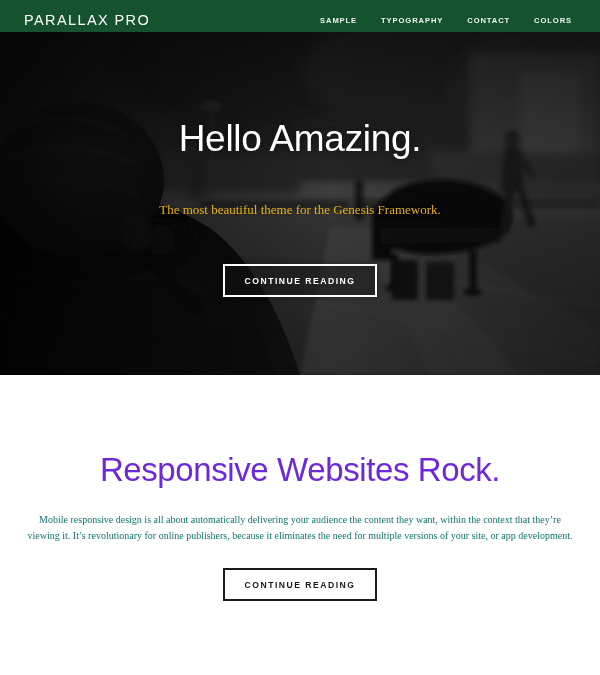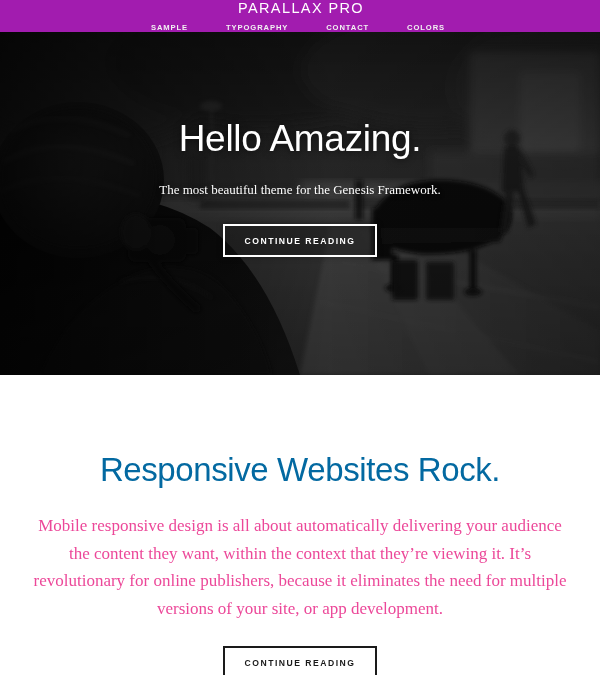--- a/index.html
+++ b/index.html
@@ -17,40 +17,39 @@
     width: 600px;
     height: 675px;
     background: #ffffff;
   }
 
   
   .site-header {
     position: relative;
     z-index: 30;
     height: 32px;
-    background: #a21caf;
+    background: #14532d;
     display: flex;
     align-items: center;
     justify-content: space-between;
-    padding: 0 22px 0 24px;
-    flex-direction: column;
+    padding: 8px 22px 0 24px;
   }
 
   .site-title {
     color: #ffffff;
     font-size: 14.5px;
     letter-spacing: 1.4px;
     font-weight: 400;
     white-space: nowrap;
   }
 
   .nav {
     display: flex;
     align-items: center;
-    gap: 38px;
+    gap: 24px;
     padding-right: 6px;
     justify-content: space-between;
   }
 
   .nav-item {
     color: #f2f2f2;
     font-size: 7.6px;
     letter-spacing: 0.9px;
     font-weight: 700;
     white-space: nowrap;
@@ -86,35 +85,36 @@
   .hero-inner {
     position: absolute;
     left: 0; right: 0;
     top: 0;
     height: 343px;
     display: flex;
     flex-direction: column;
     align-items: center;
     text-align: center;
     padding-top: 88px;
+    gap: 20px;
   }
 
   .hero-title {
     color: #ffffff;
     font-size: 37px;
     font-weight: 400;
     letter-spacing: -0.3px;
     line-height: 1;
     text-shadow: 0 1px 7px rgba(0,0,0,0.55);
   }
 
   .hero-sub {
     margin-top: 23px;
     font-family: "Liberation Serif", serif;
-    color: #ffffff;
+    color: #eab308;
     font-size: 13px;
     line-height: 1.52;
     text-shadow: 0 1px 5px rgba(0,0,0,0.6);
   }
 
   .btn-hero {
     margin-top: 24px;
     display: inline-block;
     border: 2px solid #ffffff;
     background: rgba(20,20,20,0.40);
@@ -128,33 +128,33 @@
   }
 
   
   .content {
     padding-top: 78px;
     text-align: center;
     background: #ffffff;
   }
 
   .content-title {
-    color: #0369a1;
+    color: #6d28d9;
     font-size: 33px;
     font-weight: 500;
     letter-spacing: -0.4px;
     line-height: 1;
   }
 
   .content-body {
     margin: 26px auto 0;
     width: 546px;
     font-family: "Liberation Serif", serif;
-    color: #ec4899;
-    font-size: 17px;
+    color: #0f766e;
+    font-size: 10px;
     line-height: 1.62;
   }
 
   .btn-dark {
     margin-top: 24px;
     display: inline-block;
     border: 2px solid #1a1a1a;
     background: #ffffff;
     color: #1a1a1a;
     font-size: 8.6px;

